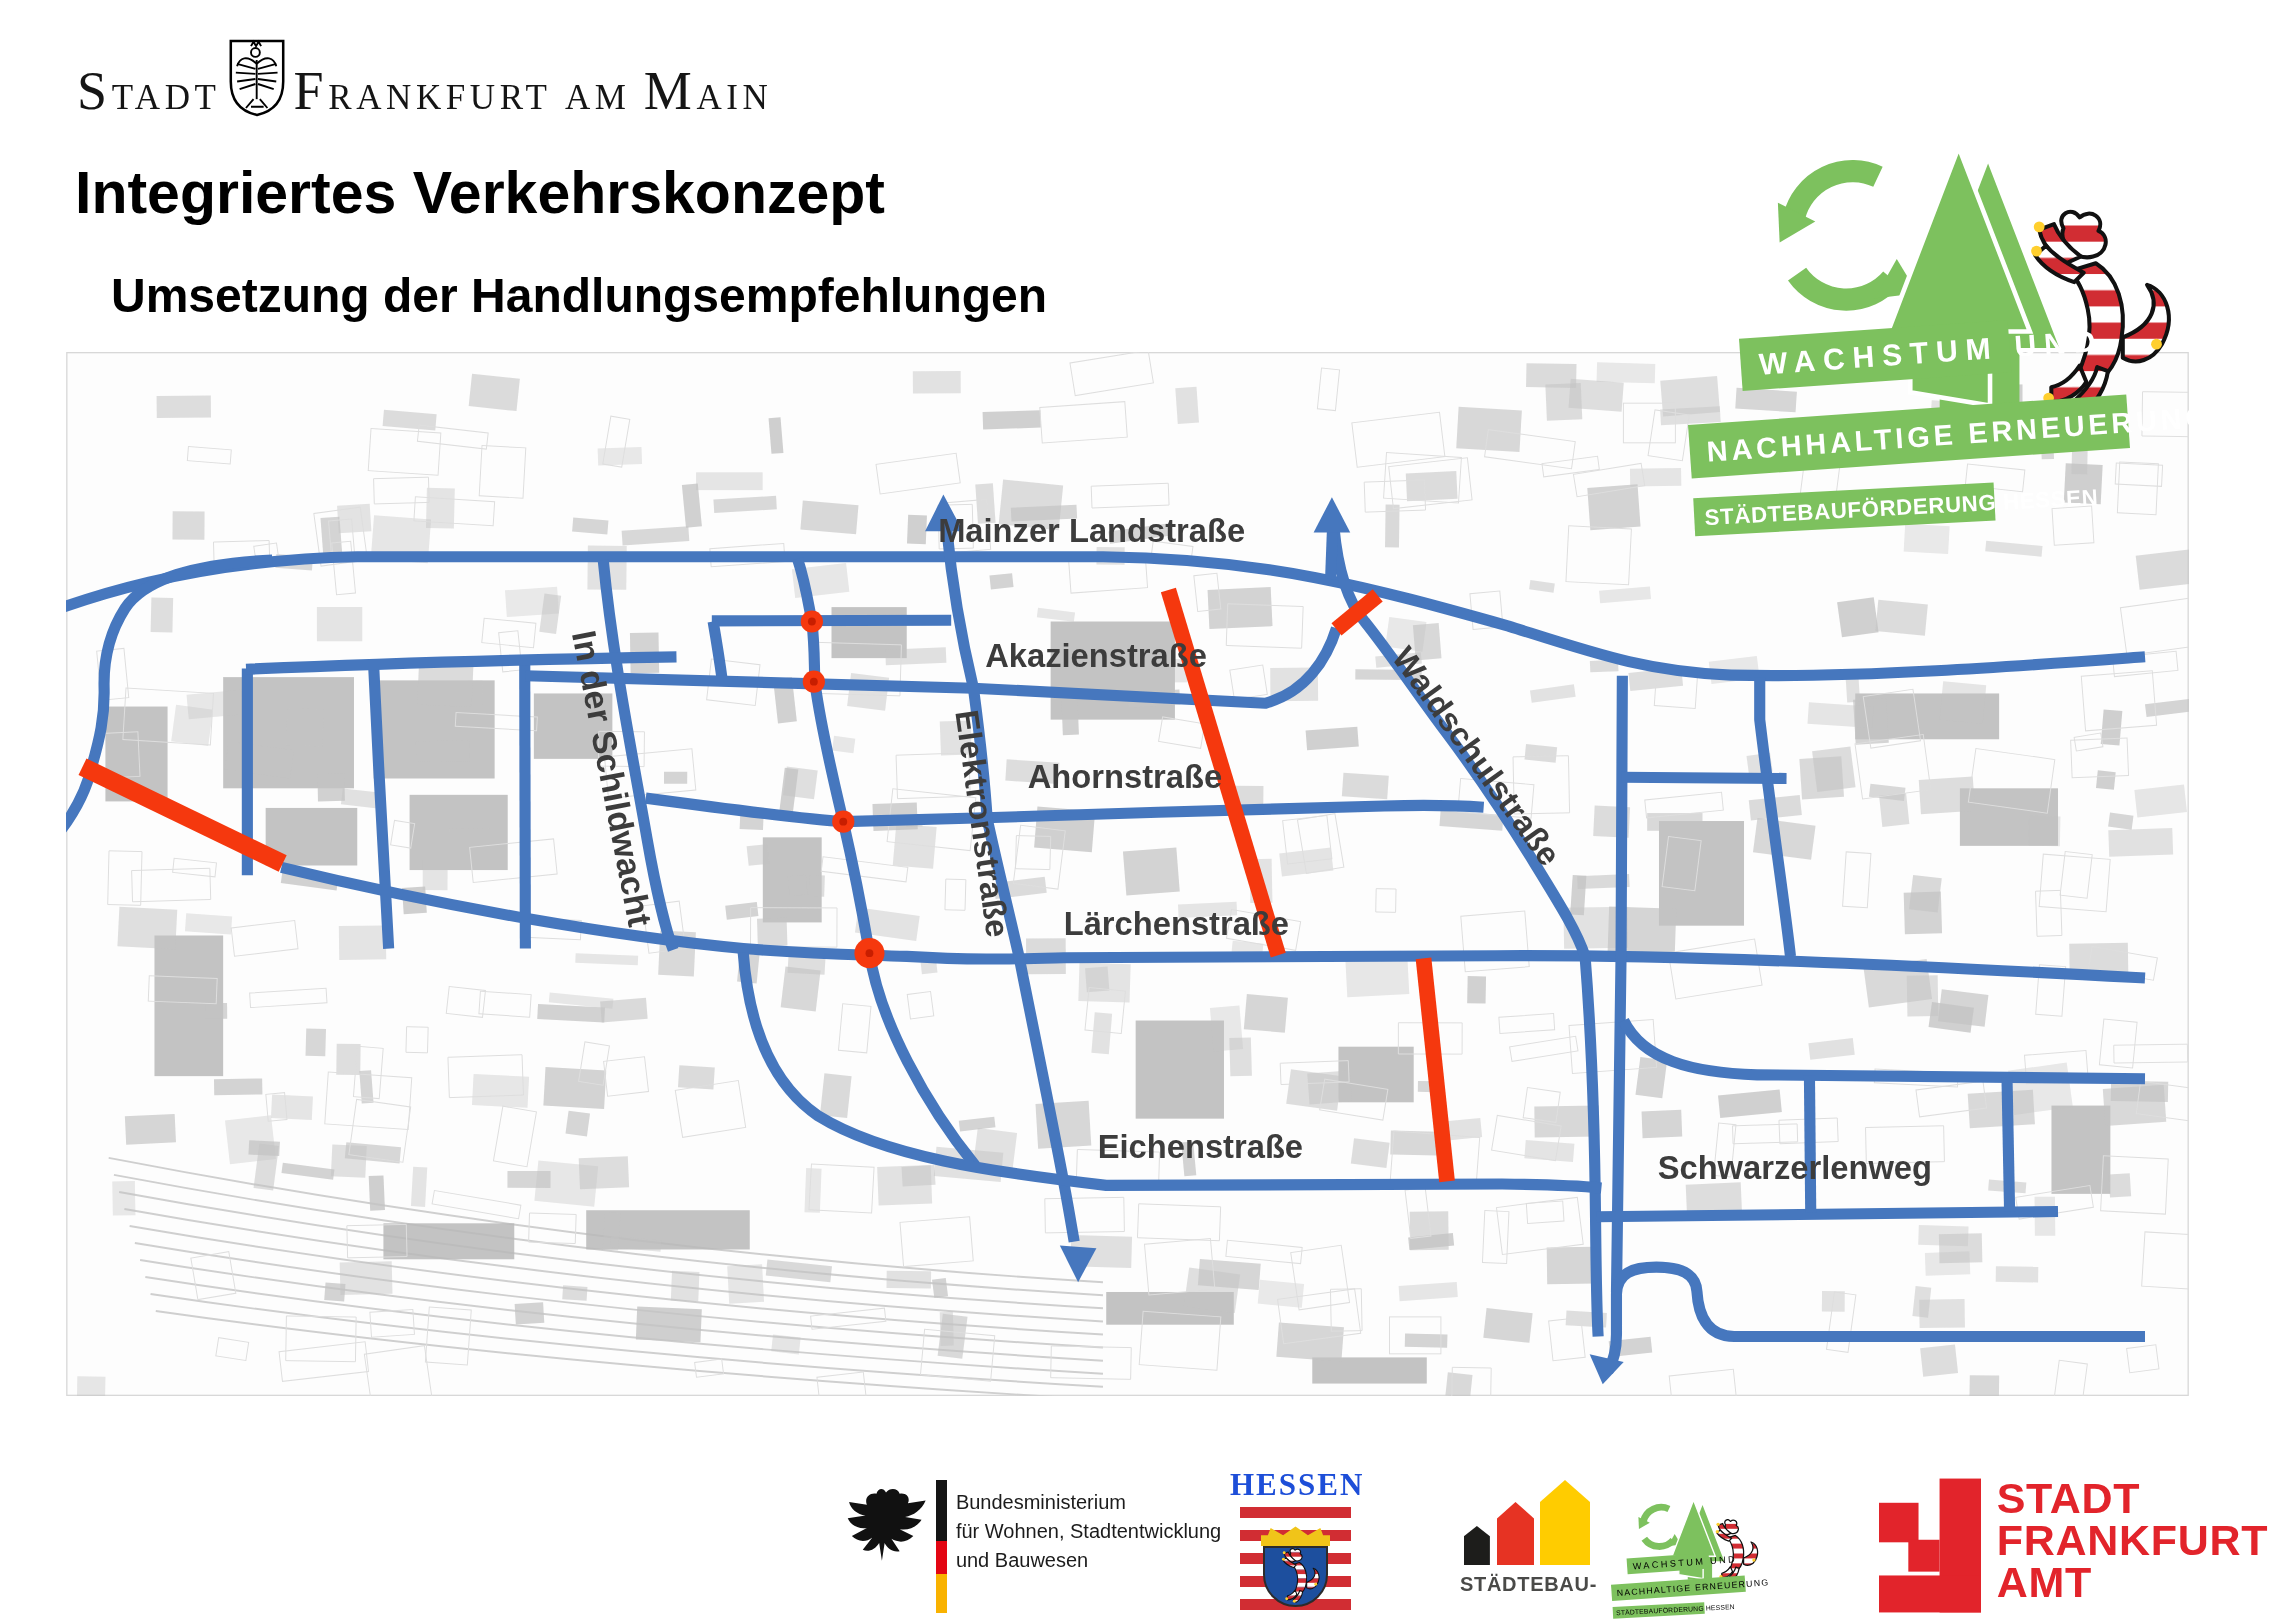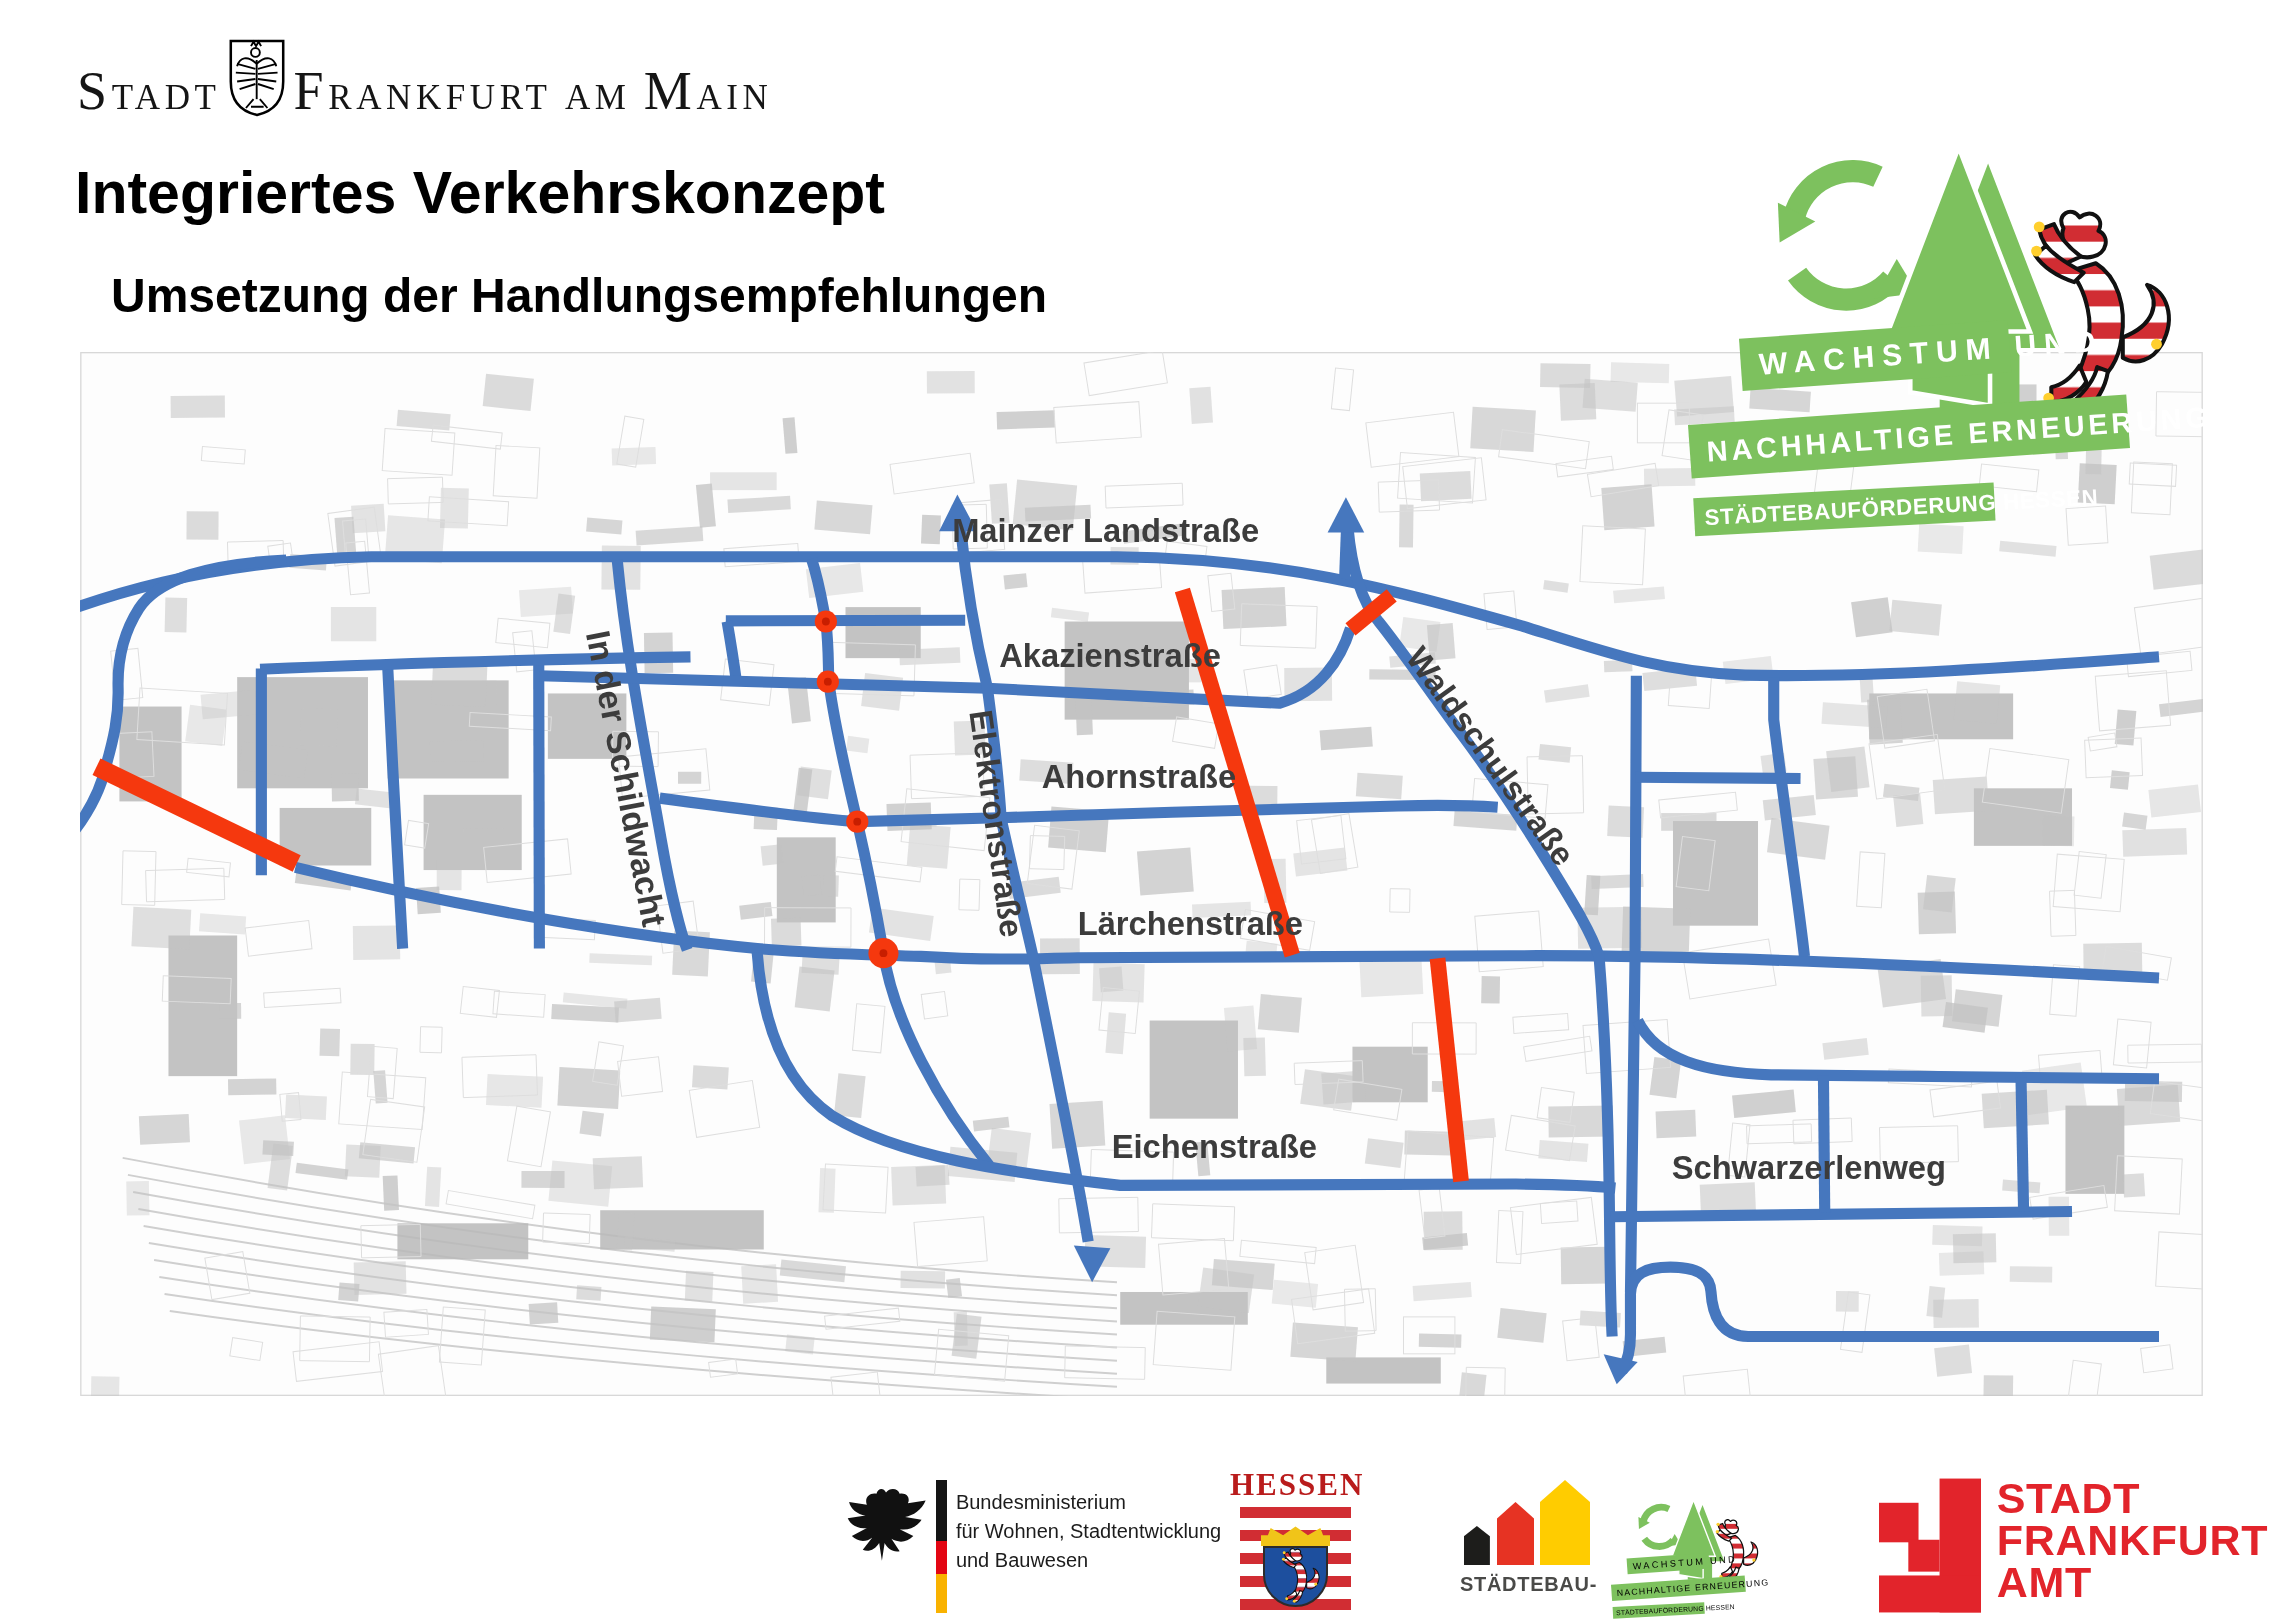--- a/index.html
+++ b/index.html
@@ -9,31 +9,31 @@
   
   .ffm-logo{left:77px;top:38px;display:flex;align-items:flex-end;gap:6.5px;
             font-family:"Liberation Serif",serif;color:#151515;}
   .ffm-word{font-size:35px;letter-spacing:4.6px;line-height:1;}
   .ffm-word .big{font-size:54px;}
   .headline{color:#000;font-weight:bold;line-height:1;white-space:nowrap;}
   .h-sub{left:77px;top:123px;font-size:39px;}
   .h-t1{left:75px;top:164px;font-size:59px;}
   .h-t2{left:75px;top:272px;font-size:48px;margin-left:36px;}
   
-  .map-wrap{left:80px;top:352px;width:2123px;height:888px;}
+  .map-wrap{left:66px;top:352px;width:2123px;height:888px;}
   svg text.street-label{font-family:"Liberation Sans",sans-serif;font-weight:bold;fill:#3c3c3c;}
   
   .prog{left:1688px;top:98px;width:523px;height:458px;z-index:6;}
   .prog svg text{font-family:"Liberation Sans",sans-serif;font-weight:bold;fill:#ffffff;}
   
   .bund{left:845px;top:1480px;display:flex;gap:9.2px;}
   .bund-bar{width:10.5px;height:133px;background:linear-gradient(#151515 0 46%,#e30613 46% 71%,#f9b200 71% 100%);}
   .bund-text{font-size:20px;line-height:29px;color:#1c1c1c;padding-top:7.9px;}
   .hessen{left:1230px;top:1467px;width:131px;text-align:center;}
-  .hessen-word{font-family:"Liberation Serif",serif;font-weight:bold;color:#b91c1c;font-size:31px;letter-spacing:2px;}
+  .hessen-word{font-family:"Liberation Serif",serif;font-weight:bold;color:#1d4ed8;font-size:31px;letter-spacing:2px;}
   .hessen-flag{position:relative;margin:3.9px auto 0;width:111px;height:103px;
      background:repeating-linear-gradient(#d12d33 0 11.5px,#ffffff 11.5px 23px);}
   .arms{position:absolute;left:21px;top:19.6px;width:69px;height:82px;}
   .arms-crown{width:69px;height:19.6px;background:#f0c419;
      clip-path:polygon(0 100%,0 45%,10% 45%,14% 8%,32% 45%,50% 0,68% 45%,86% 8%,90% 45%,100% 45%,100% 100%);}
   .arms-shield{width:65px;height:61px;margin:0 auto;background:#1d4f9e;border:2px solid #2b2b2b;
      border-radius:0 0 34px 34px;box-sizing:border-box;overflow:hidden;}
   .stb{left:1460px;top:1480px;width:170px;}
   .stb-houses{position:relative;height:85px;}
   .house{position:absolute;bottom:0;clip-path:polygon(0 26%,50% 0,100% 26%,100% 100%,0 100%);}

